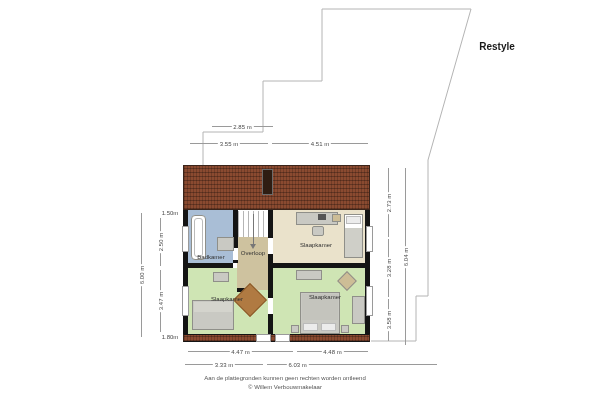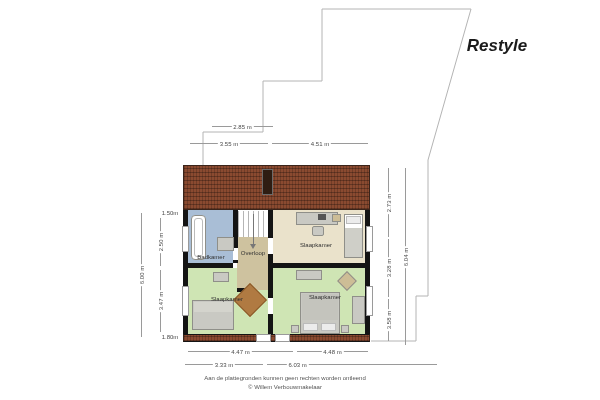--- a/index.html
+++ b/index.html
@@ -21,22 +21,22 @@
   .room-lbl{position:absolute;transform:translate(-50%,-50%);font-size:6px;color:#333;white-space:nowrap;}
   
   .hdim{position:absolute;border-top:1px solid #9a9a9a;height:0;}
   .hdim>span{position:absolute;left:50%;top:0;transform:translate(-50%,-50%);background:#fff;
              padding:0 2px;font-size:6px;color:#4a4a4a;white-space:nowrap;}
   .vdim{position:absolute;border-left:1px solid #9a9a9a;width:0;}
   .vdim>span{position:absolute;top:50%;left:0;transform:translate(-50%,-50%) rotate(-90deg);
              background:#fff;padding:0 2px;font-size:6px;color:#4a4a4a;white-space:nowrap;}
   .tinylbl{position:absolute;transform:translate(-50%,-50%);font-size:6px;color:#4a4a4a;
            background:#fff;padding:0 1px;white-space:nowrap;}
-  .restyle{position:absolute;transform:translate(-50%,-50%);font-size:17px;font-weight:bold;
-           font-style:italic;color:#1a1a1a;white-space:nowrap;}
+  .restyle{position:absolute;transform:translate(-50%,-50%);font-size:10px;font-weight:bold;
+           color:#1a1a1a;white-space:nowrap;}
   .footer-line{position:absolute;left:0;width:570px;text-align:center;font-size:6px;color:#555;}
   .stairs{position:absolute;background:#fff;
           background-image:repeating-linear-gradient(90deg,#b5b5b5 0 1px,transparent 1px 5px);}
   .arrow-shaft{position:absolute;background:#777;}
   .arrow-head{position:absolute;width:0;height:0;border-left:3px solid transparent;
               border-right:3px solid transparent;border-top:5px solid #777;}
   .rug{position:absolute;background:#b07a42;border:1px solid #8a5a2a;transform:rotate(45deg);box-sizing:border-box;}
   .diamond{position:absolute;background:#cdbd96;border:1px solid #8f8f89;transform:rotate(45deg);box-sizing:border-box;}
   .tub{position:absolute;background:#fff;border:1px solid #8f8f89;border-radius:4px;box-sizing:border-box;}
   .tub-inner{position:absolute;inset:2px;border:1px solid #bbb;border-radius:3px;}

